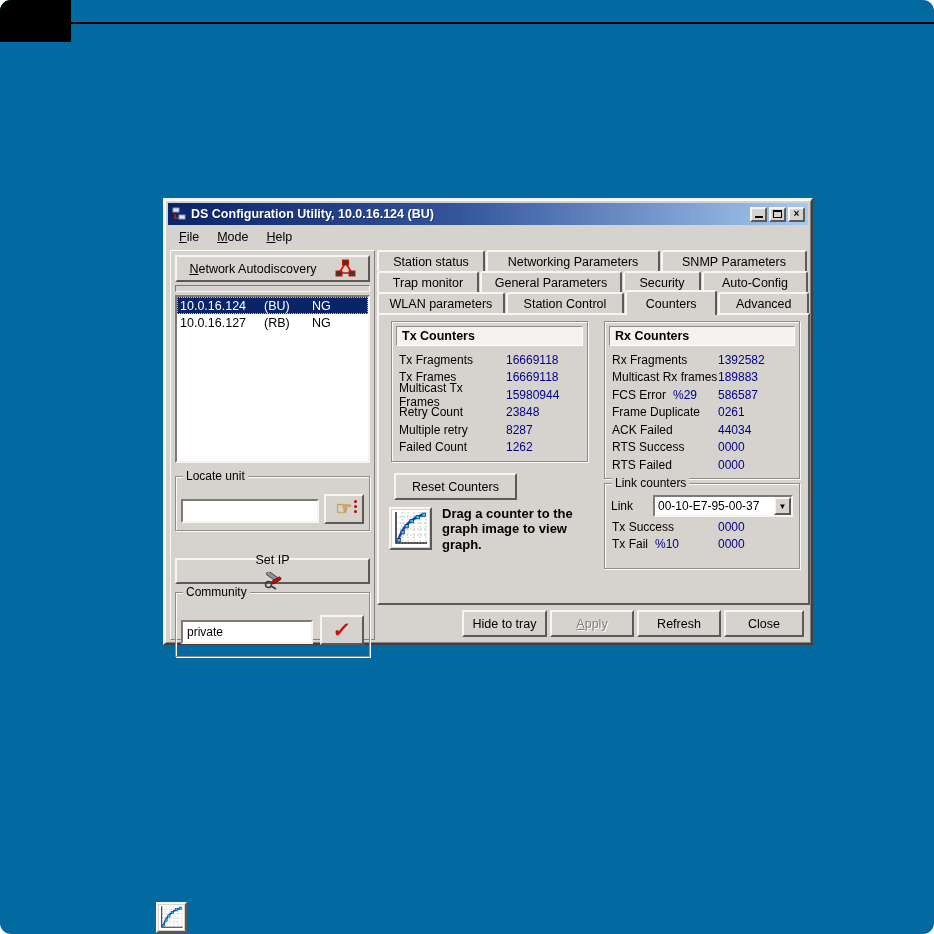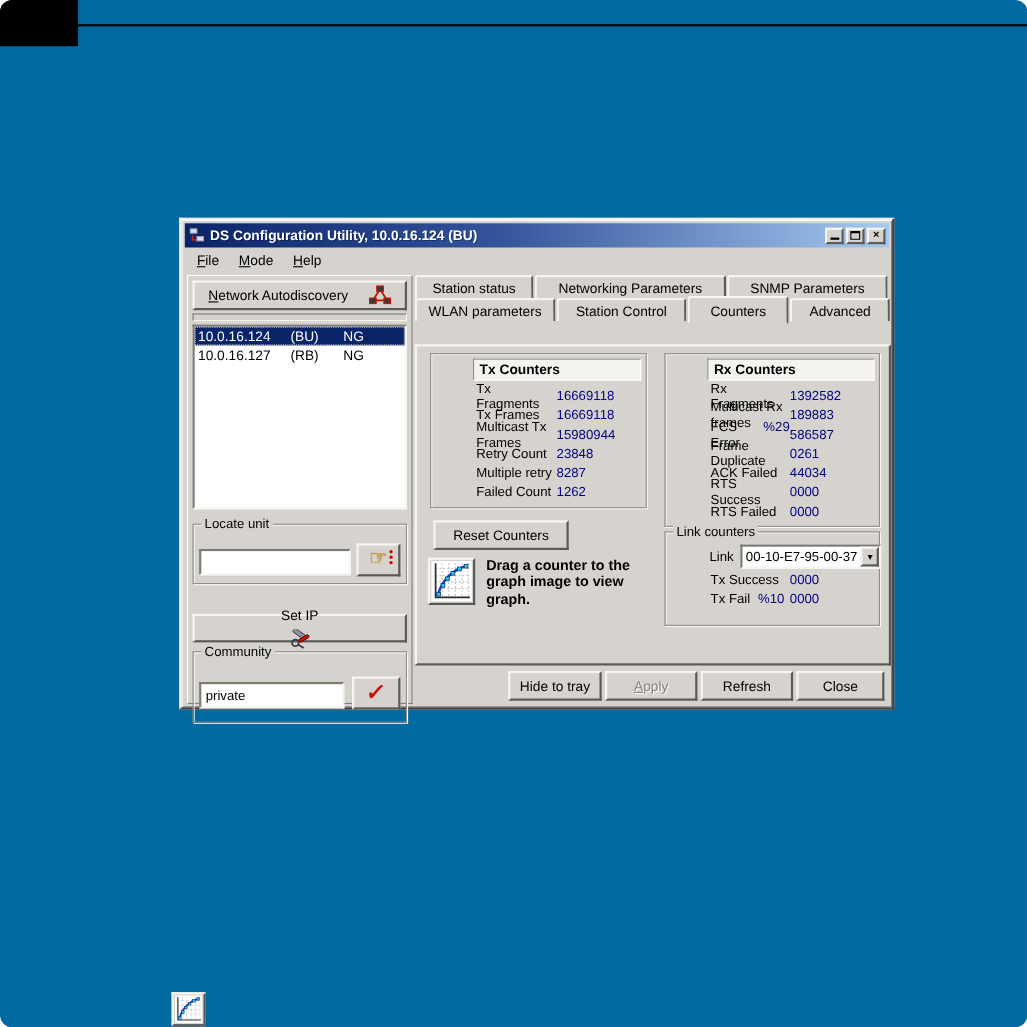--- a/index.html
+++ b/index.html
@@ -63,35 +63,35 @@
   .tabs-area { left:212px; top:50px; width:433px; height:390px; }
   .tabrow { display:flex; height:21px; position:relative; }
   .tab { height:21px; border-top:2px solid #f6f5f2; border-left:2px solid #f6f5f2; border-right:2px solid #5a5a5a;
          border-radius:3px 3px 0 0; background:#d6d3ce; display:flex; align-items:center; justify-content:center;
          font-size:12.5px; margin-right:1px; }
   .tab.active { position:relative; top:-2px; height:25px; z-index:5; font-size:12.5px; }
   .tabpanel { position:absolute; left:0; top:63px; width:433px; height:292px; background:#d6d3ce;
               border:2px solid; border-color:#f6f5f2 #5a5a5a #5a5a5a #f6f5f2; }
 
   
-  .cgroup { position:absolute; background:#d6d3ce;padding-left:34px; }
+  .cgroup { position:absolute; background:#d6d3ce; }
   .chead { margin:4px 4px 5px 4px; height:20px; background:#f4f3f0; border:1px solid;
            border-color:#8f8d88 #fff #fff #8f8d88; display:flex; align-items:center; padding-left:5px;
            font-weight:bold; font-size:12.5px; }
   .crow { display:flex; align-items:center; height:17.5px; padding:0 7px; font-size:12px; }
   .crow .lbl { flex:1; display:flex; gap:7px; }
   .crow .val { width:74px; color:#000084; }
   .pct { color:#000084; }
 
   .reset-btn { position:absolute; left:15px; top:158px; width:123px; height:27px; font-size:12.5px; }
   .graph-btn { position:absolute; left:10px; top:192px; width:43px; height:43px; padding:1px; }
   .drag-hint { position:absolute; left:63px; top:191px; width:155px; font-weight:bold; font-size:13px; line-height:1.18; }
 
   .link-group { left:225px; top:168px; width:196px; height:86px; padding-top:10px; }
-  .link-row { display:flex; align-items:center; gap:6px; padding:0 6px; height:24px; }
+  .link-row { display:flex; align-items:center; gap:20px; padding:0 6px; height:24px; }
   .combo { flex:1; height:22px; display:flex; background:#fff; border:2px solid; border-color:#7d7a75 #f6f5f2 #f6f5f2 #7d7a75; }
   .combo-text { flex:1; padding:2px 3px; font-size:12px; white-space:nowrap; overflow:hidden; }
   .combo-btn { width:17px; font-size:8px; }
 
   
   .fbtn { position:absolute; top:410px; height:27px; width:85px; font-size:12.5px; }
   .fbtn.disabled { color:#84827d; text-shadow:1px 1px 0 #fff; }
 
   .bl-icon { left:156px; top:902px; width:31px; height:31px; padding:1px; }
   svg { display:block; }
@@ -198,20 +198,34 @@
     <div class="abs tabs-area">
       <div class="tabrow">
         <div class="tab" style="width:108px">
             <span>Station status</span>
           </div>
         <div class="tab" style="width:174px">
             <span>Networking Parameters</span>
           </div>
         <div class="tab" style="width:146px">
             <span>SNMP Parameters</span>
+          </div>
+      </div>
+      <div class="tabrow">
+        <div class="tab" style="width:102px">
+            <span>Trap monitor</span>
+          </div>
+        <div class="tab" style="width:142px">
+            <span>General Parameters</span>
+          </div>
+        <div class="tab" style="width:78px">
+            <span>Security</span>
+          </div>
+        <div class="tab" style="width:106px">
+            <span>Auto-Config</span>
           </div>
       </div>
       <div class="tabrow">
         <div class="tab" style="width:130px">
             <span>WLAN parameters</span>
           </div>
         <div class="tab" style="width:120px">
             <span>Station Control</span>
           </div>
         <div class="tab active" style="width:94px">

